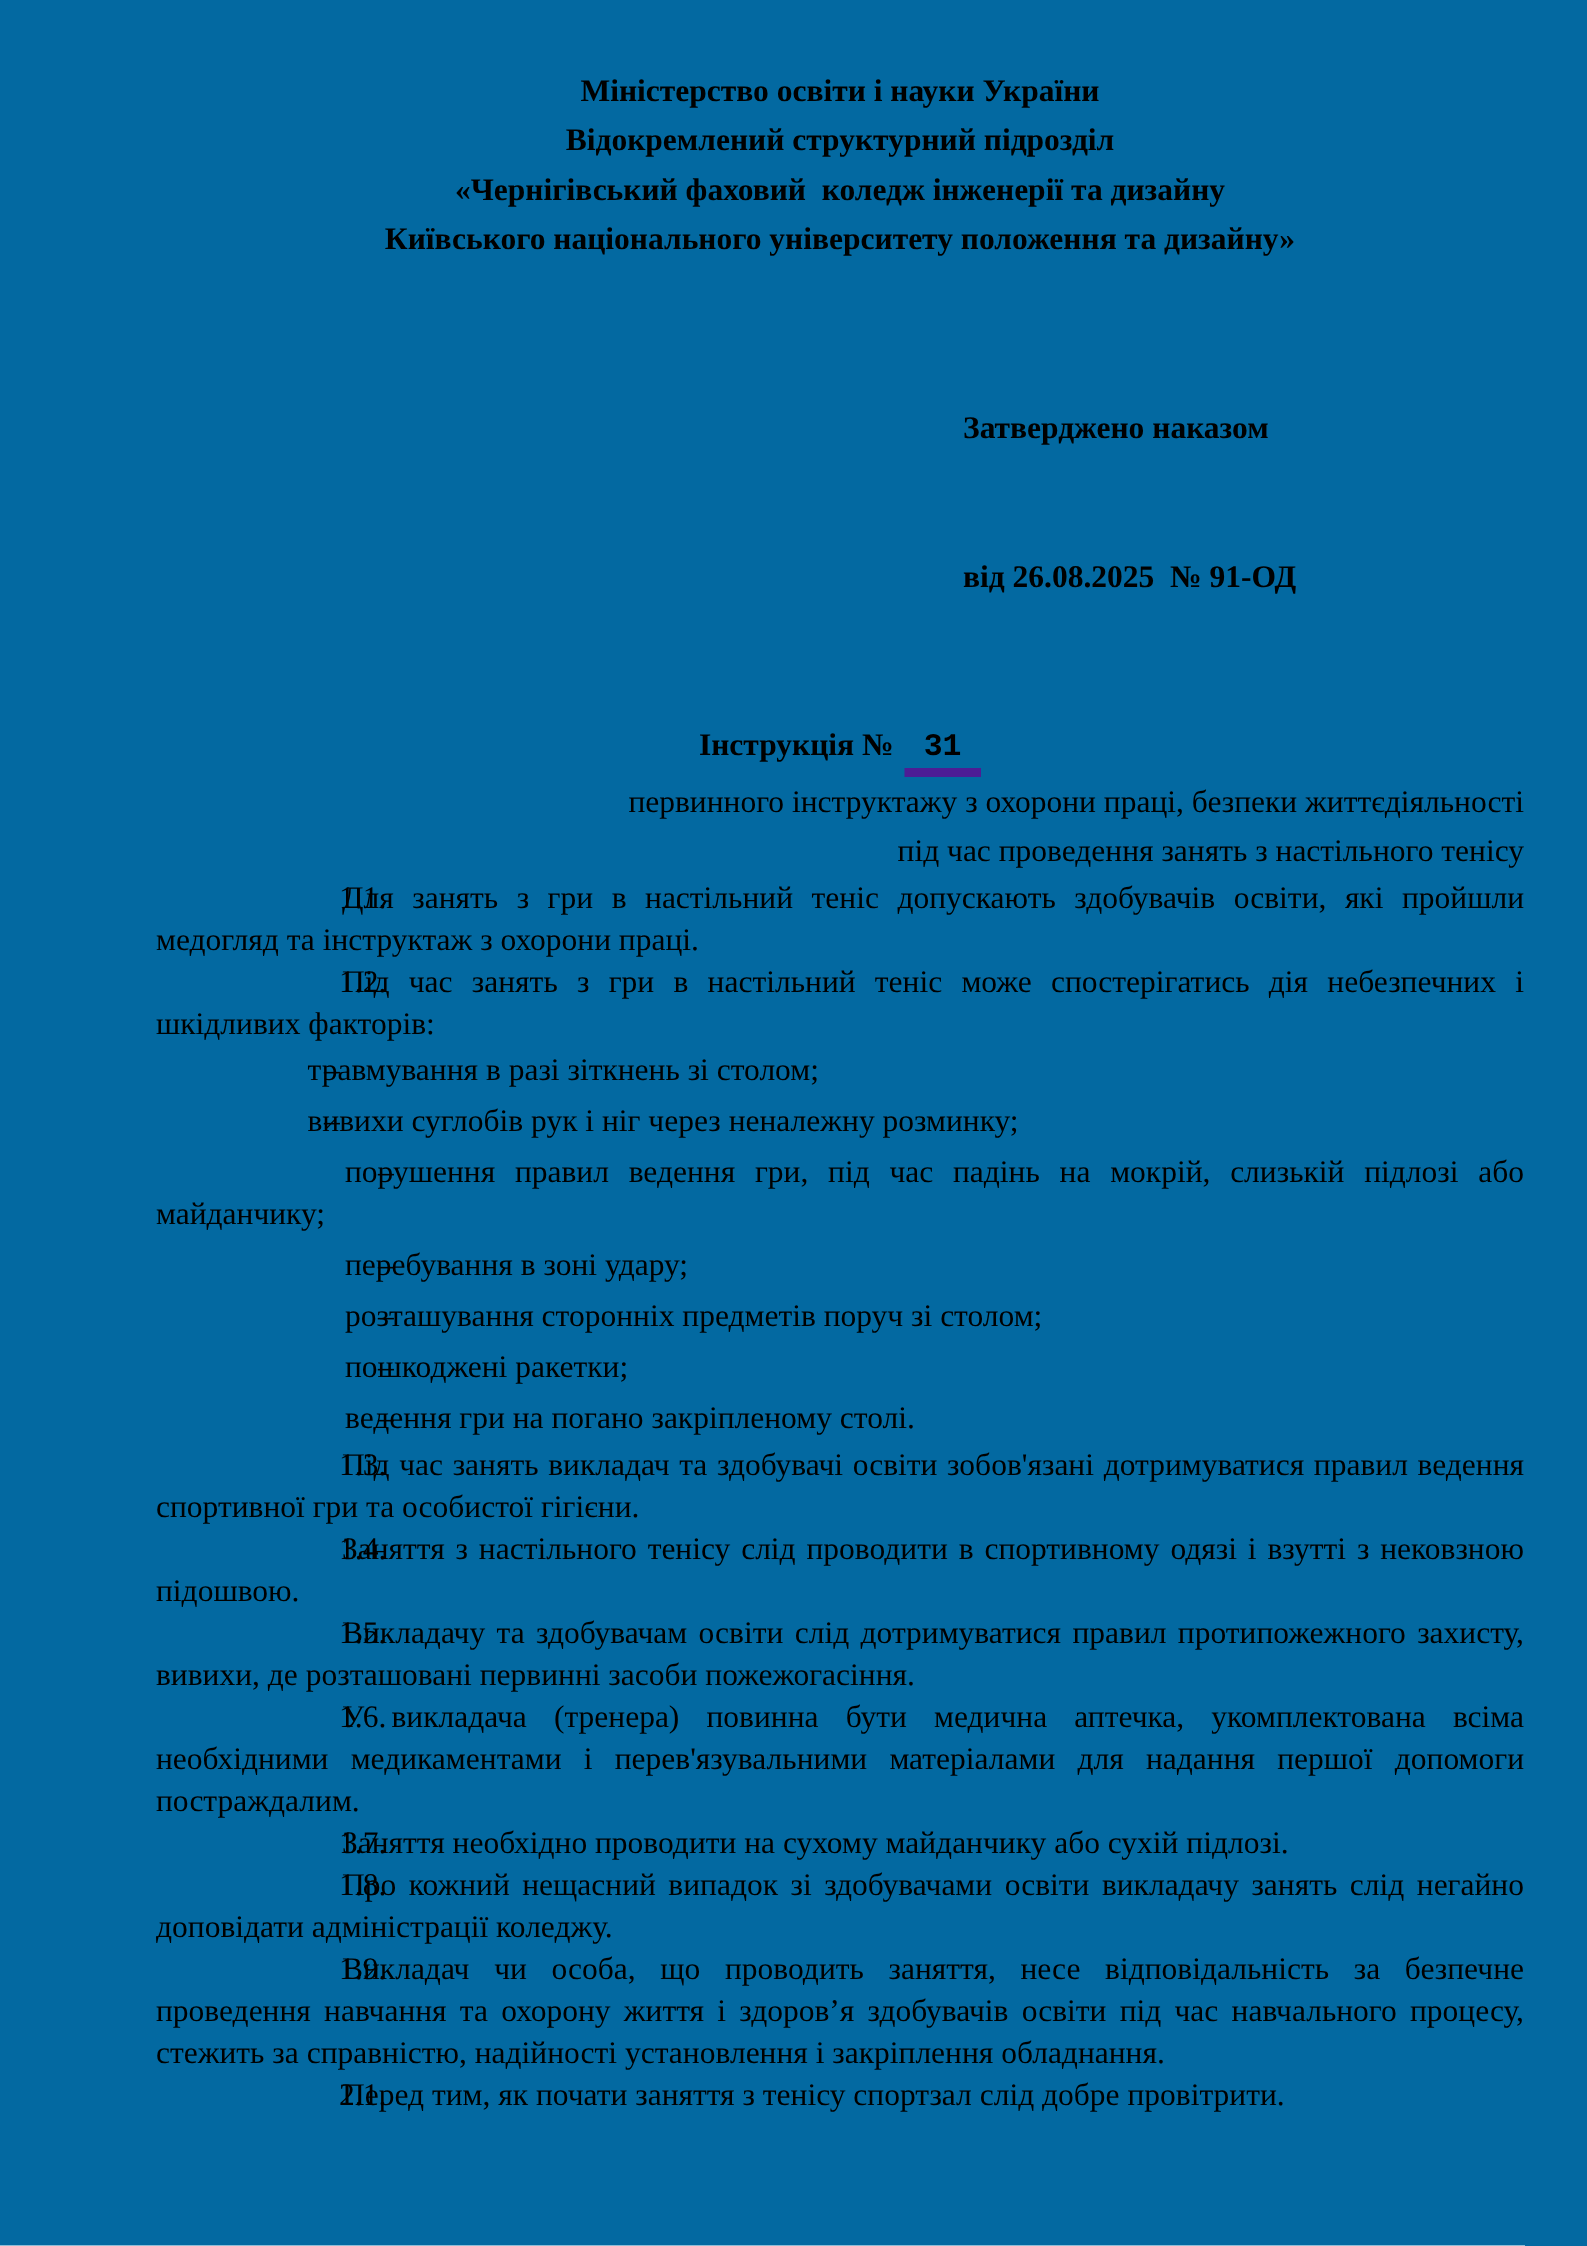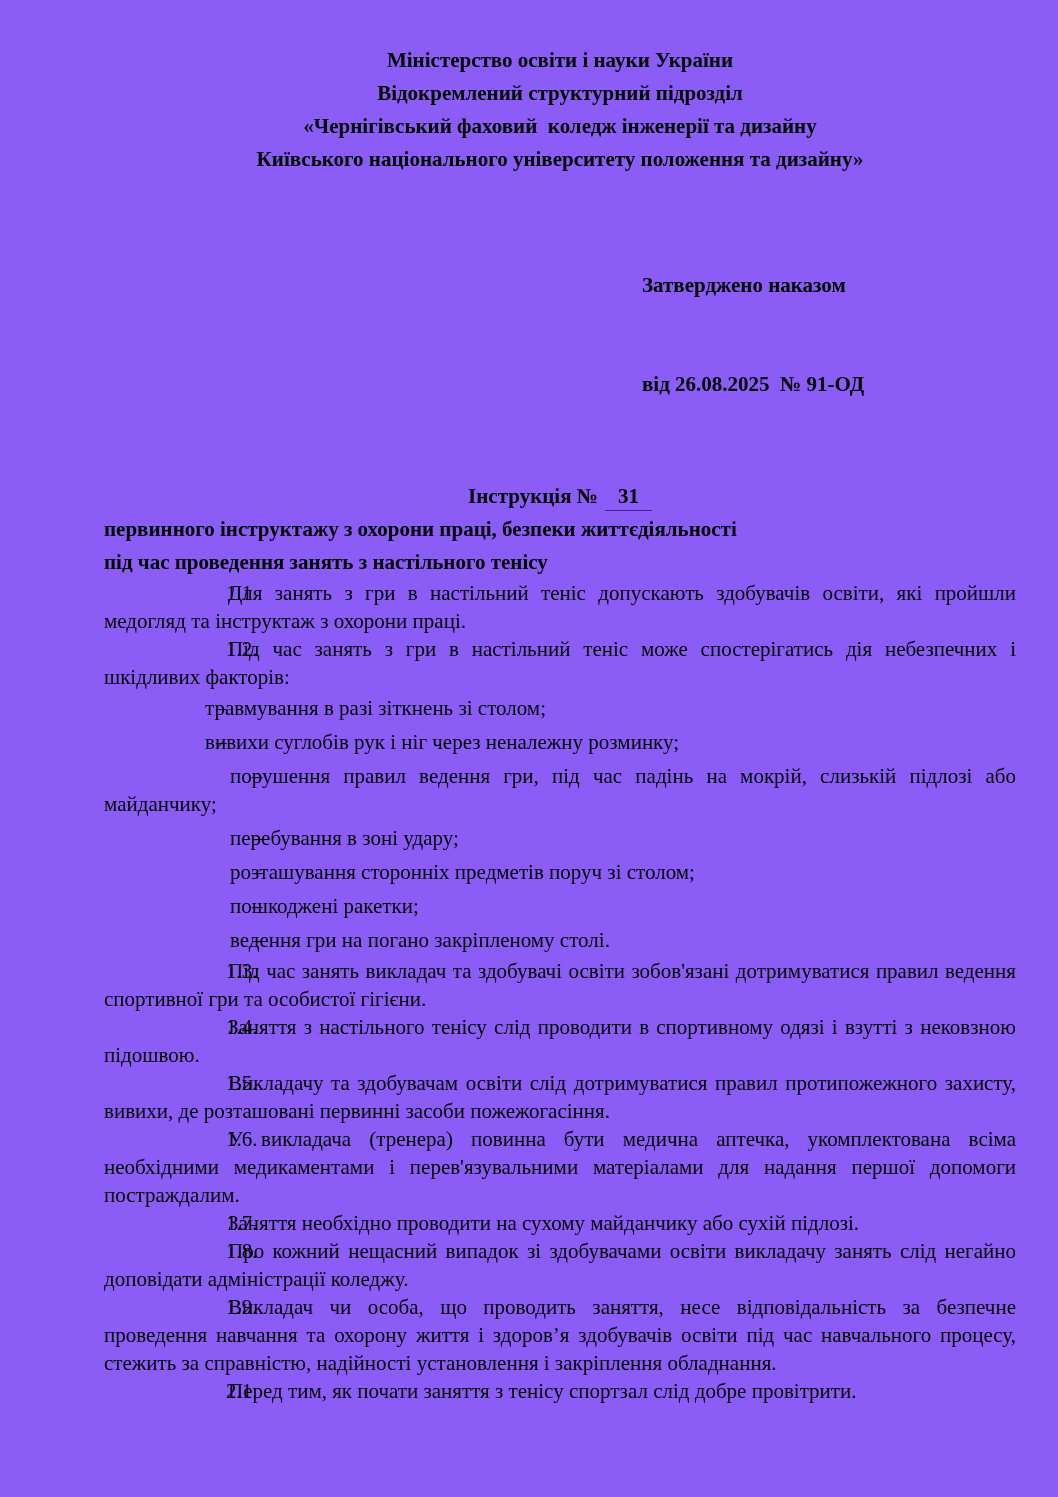--- a/index.html
+++ b/index.html
@@ -1,21 +1,21 @@
 <!DOCTYPE html>
 <html lang="uk"><head>
 <meta charset="utf-8">
 <style>
   html, body { margin: 0; padding: 0; background: #ffffff; }
   .page {
     position: relative;
     width: 1058px;
     height: 1497px;
     box-sizing: border-box;
-    background: #8b5cf6;
+    background: #0369a1;
     color: #000000;
     font-family: "Liberation Serif", "DejaVu Serif", serif;
     font-size: 21px;
     padding: 44px 42px 0 104px;
     overflow: hidden;
   }
   .content { width: 912px; }
 
   .header-block { text-align: center; font-weight: 700; line-height: 33px; }
   .header-block div { white-space: pre-wrap; }
@@ -29,26 +29,27 @@
   }
 
   .doc-title {
     margin-top: 13px;
     text-align: center;
     font-weight: 700;
     line-height: 33px;
   }
   .title-num {
     display: inline-block;
-    border-bottom: 1px solid #4c1d95;
+    border-bottom: 6px solid #4c1d95;
     padding: 0 13px;
     margin-left: 7px;
     line-height: 27px;
+    font-family: Liberation Mono, monospace;
   }
-  .doc-subtitle { text-align: left; font-weight: 700; line-height: 33px; }
+  .doc-subtitle { text-align: right; font-weight: 400; line-height: 33px; }
 
   p.sec-heading {
     margin: 8px 0 0 0;
     line-height: 28px;
     text-indent: 61px;
     font-weight: 700;
   }
   p.b {
     margin: 0;
     line-height: 28px;

